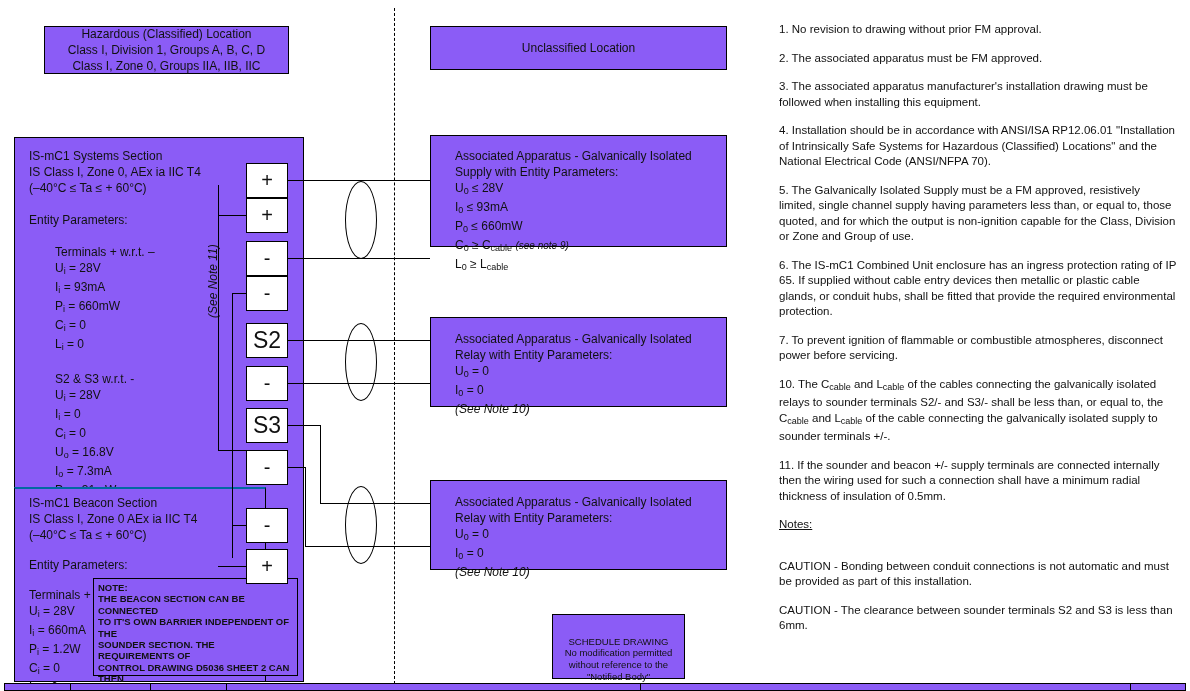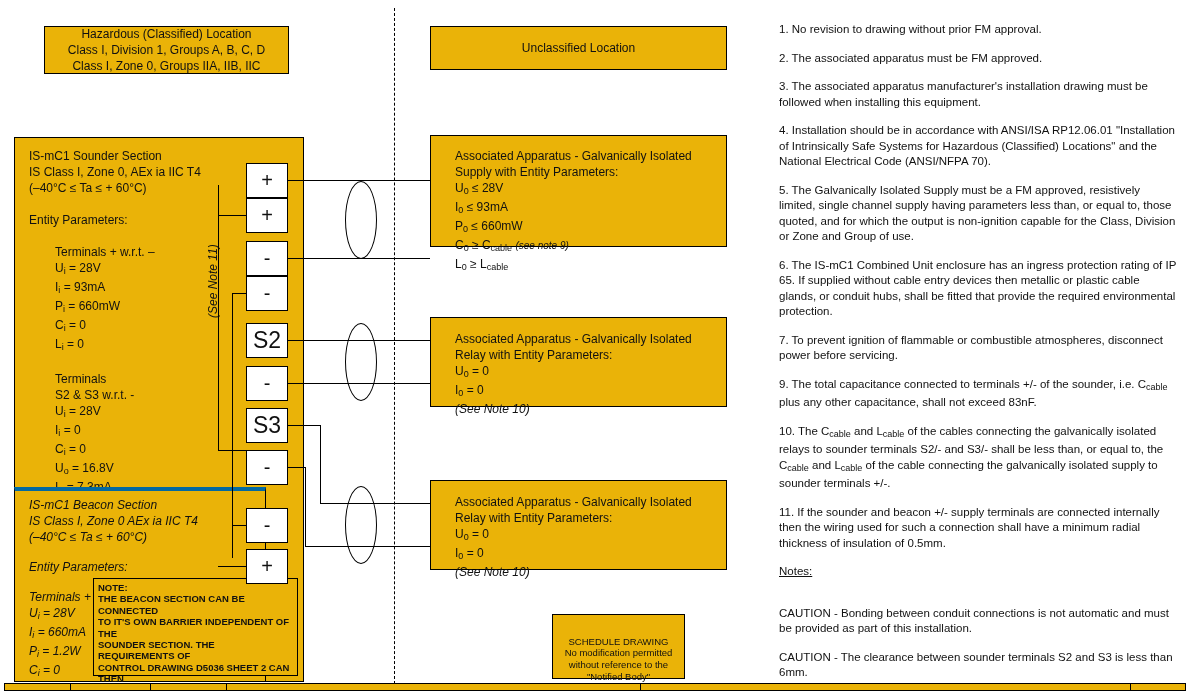--- a/index.html
+++ b/index.html
@@ -14,21 +14,21 @@
     overflow: hidden;
   }
   #sheet {
     position: absolute; left: 0; top: 0;
     width: 1190px; height: 691px;
   }
   .abs { position: absolute; }
   .box {
     border: 1px solid #000;
     box-sizing: border-box;
-    background: #eab308;
+    background: #8b5cf6;
   }
   .ctr { text-align: center; }
   .hdr-box {
     display: flex; align-items: center; justify-content: center;
     font-size: 12px; line-height: 16px;
   }
   .para { white-space: pre-line; }
 
   
   #haz-panel { left: 14px; top: 137px; width: 290px; height: 545px; }
@@ -112,45 +112,44 @@
 Class I, Division 1, Groups A, B, C, D
 Class I, Zone 0, Groups IIA, IIB, IIC</div>
   </div>
 
   <div class="abs box hdr-box ctr" style="left:430px; top:26px; width:297px; height:44px;">
     <div>Unclassified Location</div>
   </div>
 
   <div class="abs box" id="haz-panel">
     <div id="haz-panel-inner">
-      <div>IS-mC1 Sounder Section</div>
+      <div>IS-mC1 Systems Section</div>
       <div>IS Class I, Zone 0, AEx ia IIC T4</div>
       <div>(–40°C ≤ Ta ≤ + 60°C)</div>
       <div style="height:16px"></div>
       <div>Entity Parameters:</div>
       <div style="height:16px"></div>
       <div class="ind">Terminals + w.r.t. –</div>
       <div class="ind">U<span class="sub">i</span> = 28V</div>
       <div class="ind">I<span class="sub">i</span> = 93mA</div>
       <div class="ind">P<span class="sub">i</span> = 660mW</div>
       <div class="ind">C<span class="sub">i</span> = 0</div>
       <div class="ind">L<span class="sub">i</span> = 0</div>
       <div style="height:16px"></div>
-      <div class="ind">Terminals</div>
       <div class="ind">S2 &amp; S3 w.r.t. -</div>
       <div class="ind">U<span class="sub">i</span> = 28V</div>
       <div class="ind">I<span class="sub">i</span> = 0</div>
       <div class="ind">C<span class="sub">i</span> = 0</div>
       <div class="ind">U<span class="sub">o</span> = 16.8V</div>
       <div class="ind">I<span class="sub">o</span> = 7.3mA</div>
       <div class="ind">P<span class="sub">o</span> = 31mW</div>
     </div>
   </div>
 
-  <div class="abs box" style="left:14px; top:487px; width:252px; height:195px; border-top:4px solid #0369a1;font-style:italic;">
+  <div class="abs box" style="left:14px; top:487px; width:252px; height:195px; border-top:2px solid #0369a1;">
     <div style="padding:6px 0 0 14px; font-size:12px; line-height:16px;">
       <div>IS-mC1 Beacon Section</div>
       <div>IS Class I, Zone 0 AEx ia IIC T4</div>
       <div>(–40°C ≤ Ta ≤ + 60°C)</div>
       <div style="height:14px"></div>
       <div>Entity Parameters:</div>
       <div style="height:14px"></div>
       <div>Terminals + w.r.t. –</div>
       <div>U<span class="sub">i</span> = 28V</div>
       <div>I<span class="sub">i</span> = 660mA</div>
@@ -266,21 +265,20 @@
   </div>
 
   <div class="abs" id="notes-col">
     <div class="note">1. No revision to drawing without prior FM approval.</div>
     <div class="note">2. The associated apparatus must be FM approved.</div>
     <div class="note">3. The associated apparatus manufacturer's installation drawing must be followed when installing this equipment.</div>
     <div class="note">4. Installation should be in accordance with ANSI/ISA RP12.06.01 "Installation of Intrinsically Safe Systems for Hazardous (Classified) Locations" and the National Electrical Code (ANSI/NFPA 70).</div>
     <div class="note">5. The Galvanically Isolated Supply must be a FM approved, resistively limited, single channel supply having parameters less than, or equal to, those quoted, and for which the output is non-ignition capable for the Class, Division or Zone and Group of use.</div>
     <div class="note">6. The IS-mC1 Combined Unit enclosure has an ingress protection rating of IP 65. If supplied without cable entry devices then metallic or plastic cable glands, or conduit hubs, shall be fitted that provide the required environmental protection.</div>
     <div class="note">7. To prevent ignition of flammable or combustible atmospheres, disconnect power before servicing.</div>
-    <div class="note">9. The total capacitance connected to terminals +/- of the sounder, i.e. C<span class="sub">cable</span> plus any other capacitance, shall not exceed 83nF.</div>
     <div class="note">10. The C<span class="sub">cable</span> and L<span class="sub">cable</span> of the cables connecting the galvanically isolated relays to sounder terminals S2/- and S3/- shall be less than, or equal to, the C<span class="sub">cable</span> and L<span class="sub">cable</span> of the cable connecting the galvanically isolated supply to sounder terminals +/-.</div>
     <div class="note">11. If the sounder and beacon +/- supply terminals are connected internally then the wiring used for such a connection shall have a minimum radial thickness of insulation of 0.5mm.</div>
     <div class="note uline" style="display:inline-block">Notes:</div>
     <div class="note" style="margin-top:13px">CAUTION - Bonding between conduit connections is not automatic and must be provided as part of this installation.</div>
     <div class="note">CAUTION - The clearance between sounder terminals S2 and S3 is less than 6mm.</div>
   </div>
 
   <div class="abs box" id="title-strip"></div>
   <div class="abs tdiv" style="left:70px;"></div>
   <div class="abs tdiv" style="left:150px;"></div>

